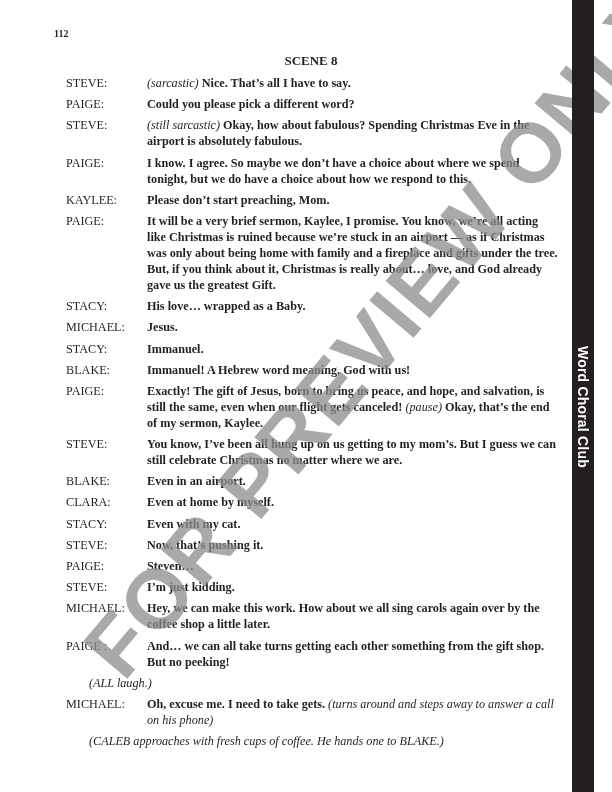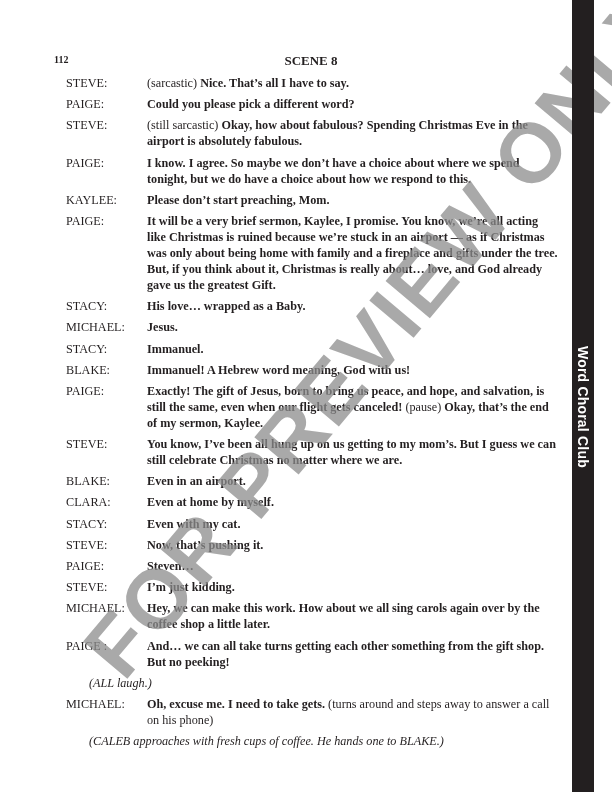--- a/index.html
+++ b/index.html
@@ -1,25 +1,25 @@
 <!DOCTYPE html>
 <html><head>
 <meta charset="utf-8">
 <style>
   html, body { margin:0; padding:0; }
   body { width:612px; height:792px; position:relative; background:#ffffff; overflow:hidden;
          font-family:"Liberation Serif", "DejaVu Serif", serif; color:#231f20; }
-  .page-num { position:absolute; left:54px; top:54px; font-size:10px; font-weight:bold; }
+  .page-num { position:absolute; left:54px; top:28px; font-size:10px; font-weight:bold; }
   .scene-title { position:absolute; left:0; width:612px; top:53px; text-align:center; font-size:13px; font-weight:bold; padding-left:0; }
   .scene-title span { position:relative; left:5px;margin-top:14px; }
   .script { position:absolute; left:54px; top:75px; width:504px; }
   .line { display:flex; font-size:12.2px; line-height:16px; margin-bottom:5.2px; }
   .speaker { width:81px; flex:none; font-weight:normal;margin-left:12px; }
   .speech { flex:1; font-weight:bold; }
-  .dir { font-weight:normal; }
+  .dir { font-style:italic; font-weight:normal; }
   .stage { font-size:12.2px; line-height:16px; font-style:italic; margin-bottom:5.2px; }
   .stage.indent1 { padding-left:35px; }
   .stage.indent2 { padding-left:35px; }
   .sidebar { position:absolute; left:572px; top:0; width:22px; height:792px; background:#231f20; }
   .sidebar-label { position:absolute; left:583px; top:348px; transform-origin:0 0; transform:rotate(90deg) translate(-2px,-8px);
       color:#ffffff; font-family:"Liberation Sans","DejaVu Sans",sans-serif; font-weight:bold; font-size:14px; white-space:nowrap; letter-spacing:0.2px; }
   .watermark { position:absolute; left:-20px; top:362px; width:680px; text-align:center;
       transform:rotate(-50deg); transform-origin:50% 50%;
       font-family:"Liberation Sans","DejaVu Sans",sans-serif; font-weight:bold; font-size:84px; color:rgba(140,140,140,0.75);
       letter-spacing:2px; white-space:nowrap; pointer-events:none; line-height:1; }

